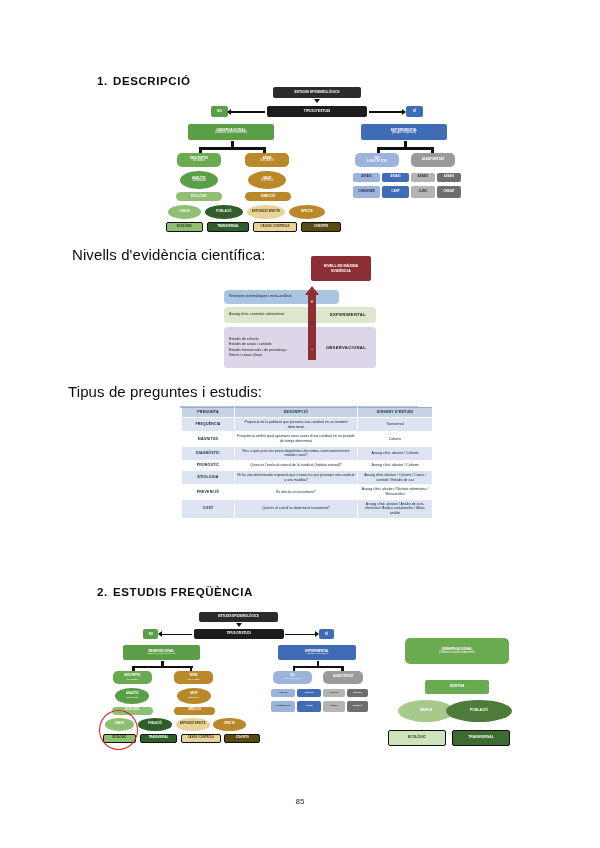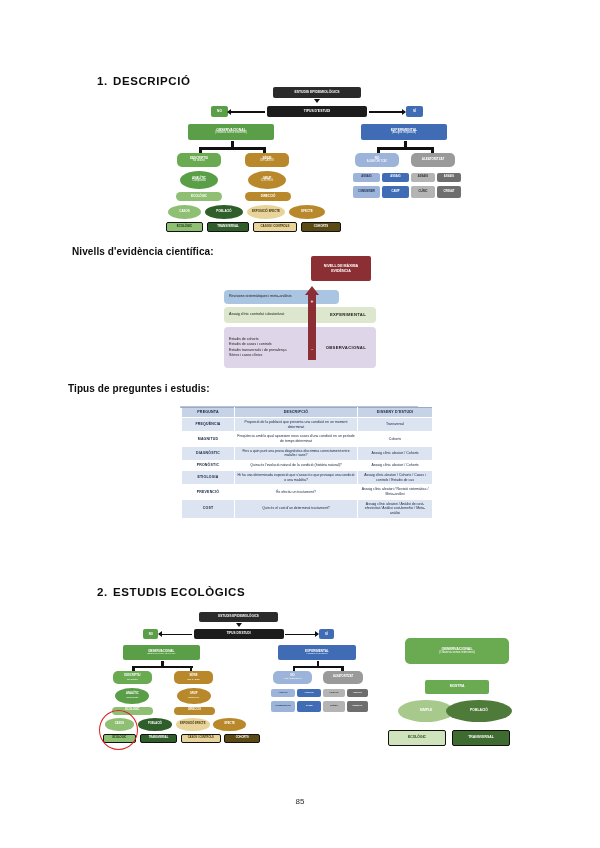--- a/index.html
+++ b/index.html
@@ -10,21 +10,21 @@
   }
   .page{position:relative;width:600px;height:848px;}
 
   
   .sec-head{
     position:absolute;font-weight:bold;font-size:11.5px;
     letter-spacing:.6px;color:#0d0d0d;white-space:nowrap;
   }
   .sec-num{display:inline-block;width:16px;}
   .sub-head{
-    position:absolute;font-weight:bold;font-size:10px;
+    position:absolute;font-weight:normal;font-size:15px;
     letter-spacing:.1px;color:#0d0d0d;white-space:nowrap;
   }
   .pageno{
     position:absolute;left:0;right:0;text-align:center;
     font-size:8px;color:#2b2b2b;
   }
 
   
   .node{
     position:absolute;box-sizing:border-box;
@@ -306,21 +306,21 @@
           <tr class="odd">
             <td class="c1">COST</td>
             <td>Quin és el cost d'un determinat tractament?</td>
             <td>Assaig clínic aleatori / Anàlisi de cost-efectivitat / Anàlisi cost-benefici / Meta-anàlisi</td>
           </tr>
         </tbody>
     </table>
   </div>
 
   <div class="sec-head" style="left:97px;top:586px;">
-    <span class="sec-num">2.</span><span>ESTUDIS ECOLÒGICS</span>
+    <span class="sec-num">2.</span><span>ESTUDIS FREQÜÈNCIA</span>
   </div>
 
   <div id="diagram-eco">
       <div class="node rect" style="left: 199px; top: 612px; width: 79.2px; height: 9.9px; background: rgb(43, 43, 43); font-size: 3.06px;">
         <span>ESTUDIS EPIDEMIOLÒGICS</span>
       </div>
       <div class="arrow-d" style="left: 235.9px; top: 622.8px;"></div>
       <div class="node rect" style="left: 193.6px; top: 629.1px; width: 90px; height: 9.9px; background: rgb(28, 28, 28); font-size: 3.06px;">
         <span>TIPUS D'ESTUDI</span>
       </div>

